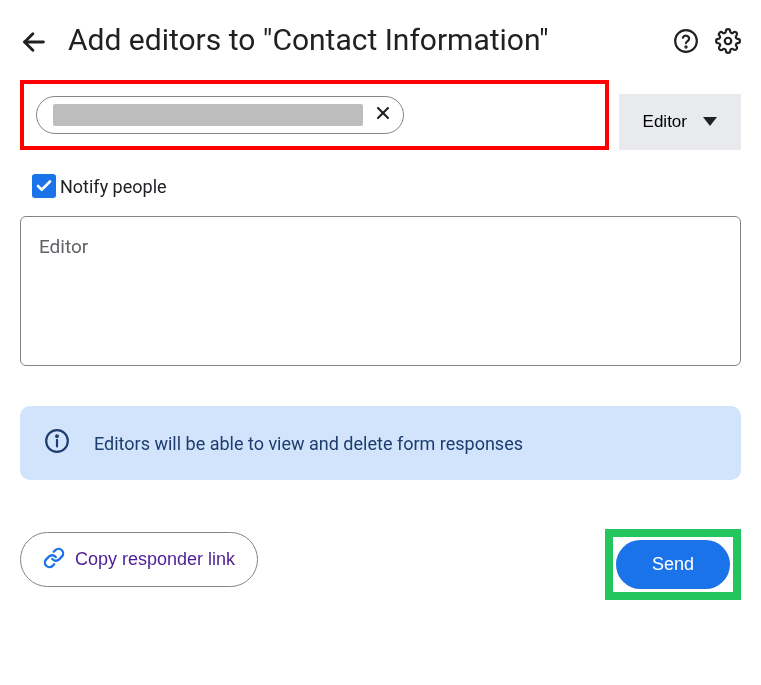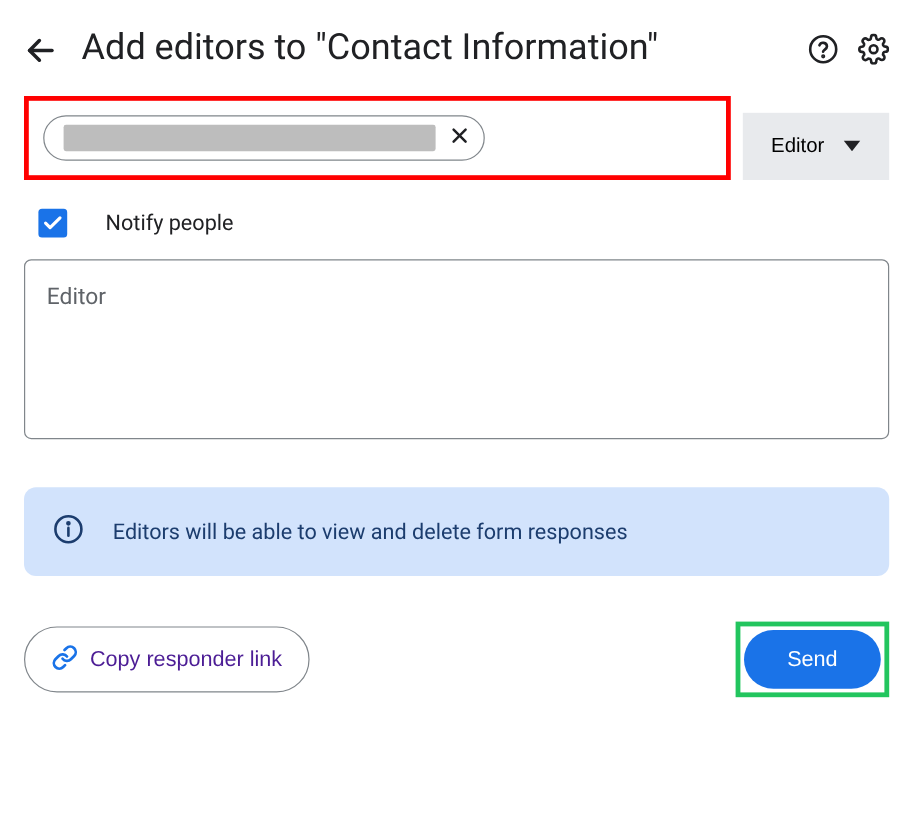--- a/index.html
+++ b/index.html
@@ -81,21 +81,21 @@
       align-items: center;
       gap: 16px;
       cursor: pointer;
       font-size: 17px;
       color: #000000;
       margin-top: 14px;
     }
     .notify-row {
       display: flex;
       align-items: center;
-      gap: 32px;
+      gap: 4px;
       margin-bottom: 18px;
       padding-left: 12px;
     }
     .checkbox {
       width: 24px;
       height: 24px;
       background: #1a73e8;
       border-radius: 3px;
       display: flex;
       align-items: center;
@@ -156,22 +156,23 @@
     .cancel-btn {
       color: #1a73e8;
       font-size: 18px;
       font-weight: 500;
       cursor: pointer;
       padding: 14px 18px;
       background: transparent;
       border: none;
     }
     .send-wrapper {
-      border: 4px solid #22c55e;
+      border: 8px solid #22c55e;
       padding: 3px;
+      margin-top: 11px;
     }
     .send-btn {
       background: #1a73e8;
       color: #fff;
       border: none;
       border-radius: 999px;
       padding: 14px 36px;
       font-size: 18px;
       font-weight: 500;
       cursor: pointer;

